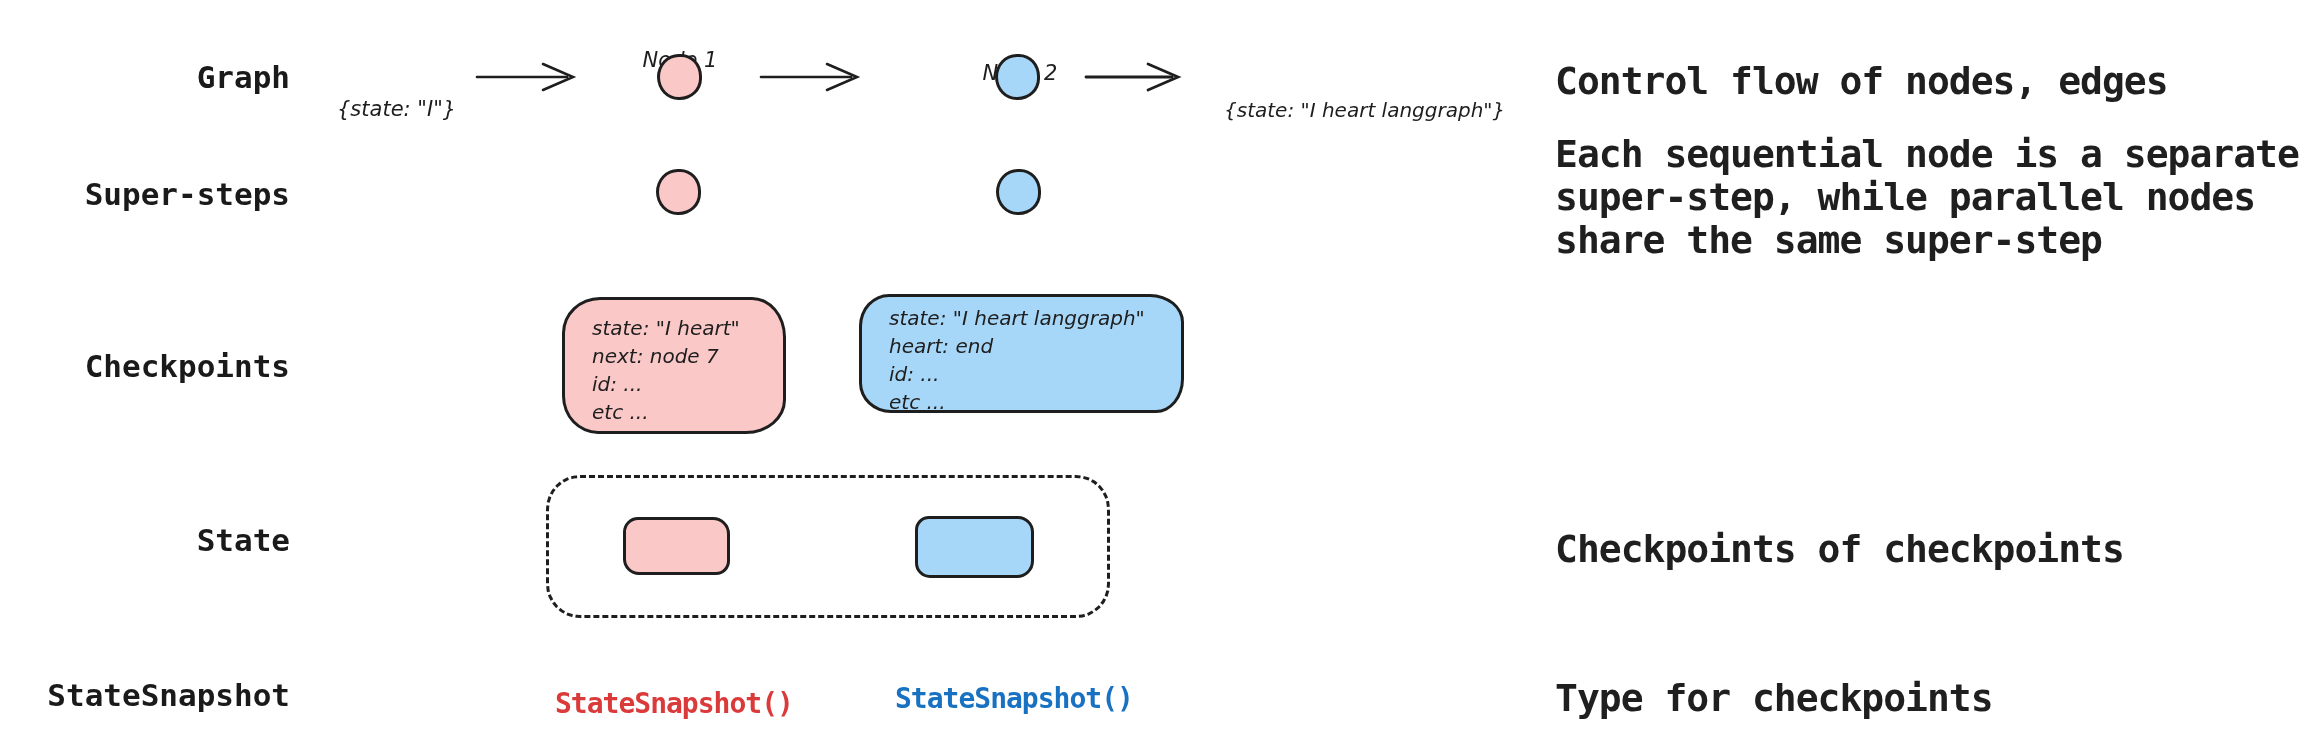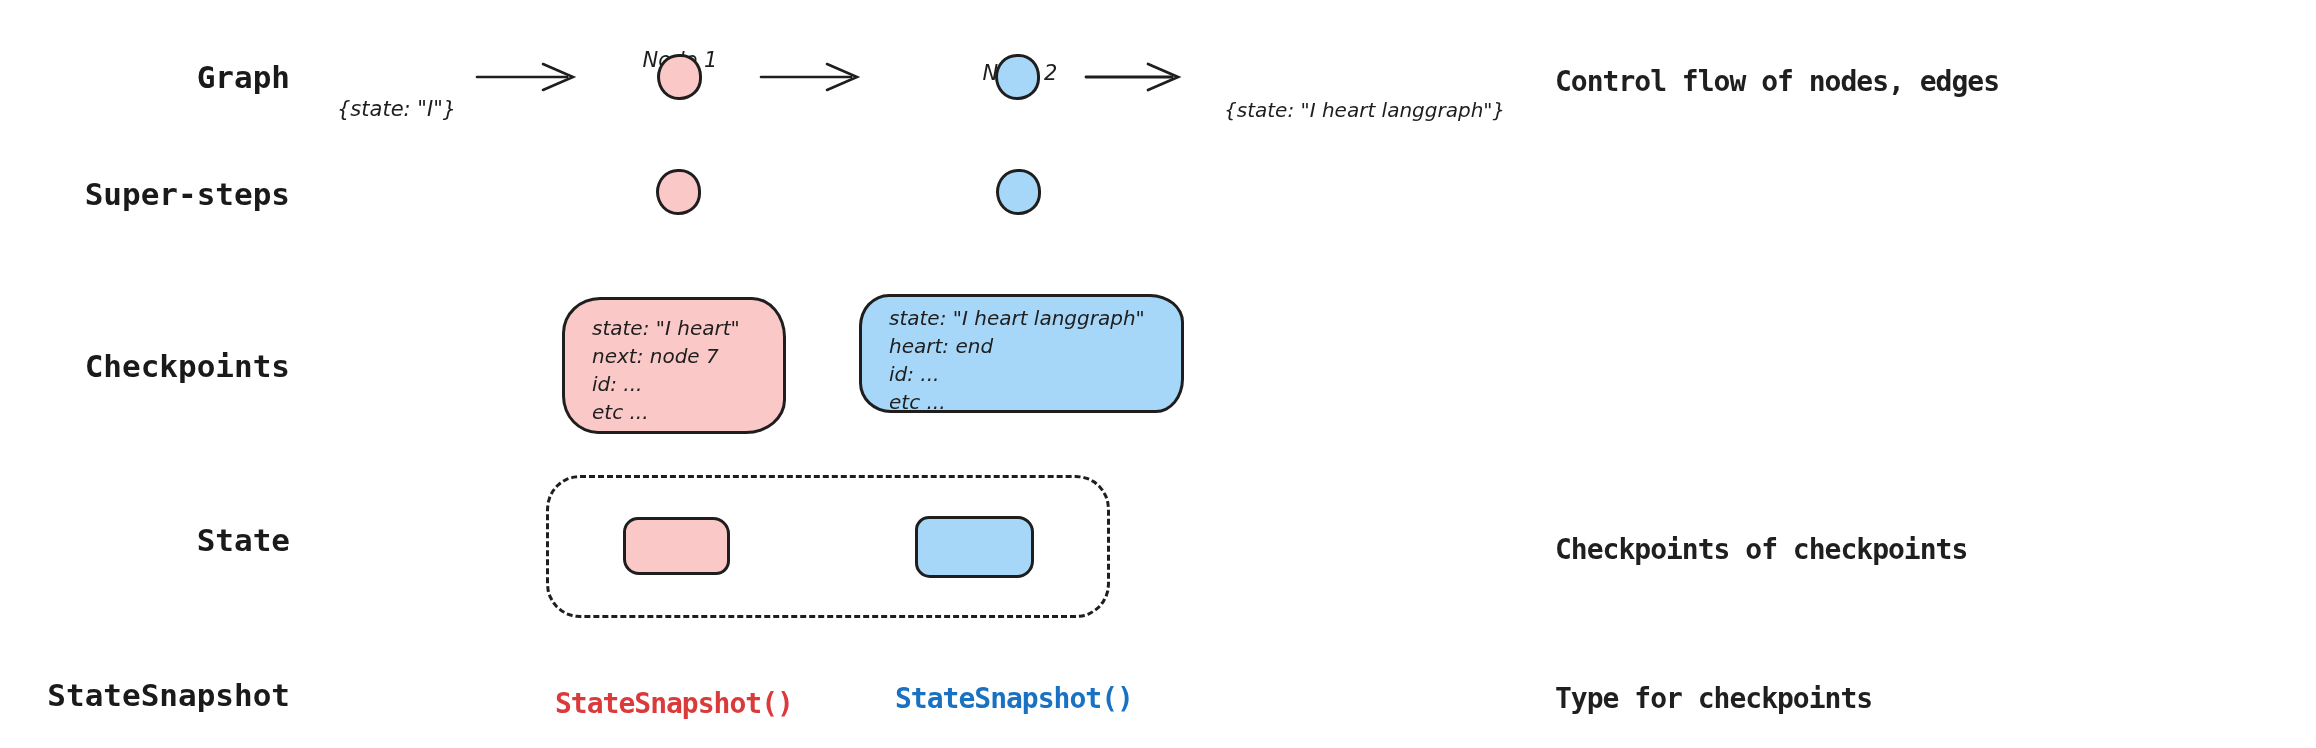--- a/index.html
+++ b/index.html
@@ -25,21 +25,21 @@
     font-size: 31px;
     line-height: 36px;
     white-space: nowrap;
     color: #1a1a1a;
   }
   .desc {
     position: absolute;
     left: 1555px;
     font-family: "DejaVu Sans Mono", "Liberation Mono", monospace;
     font-weight: 700;
-    font-size: 28px;
+    font-size: 38px;
     line-height: 43px;
     white-space: pre-line;
     color: #1f1f1f;
     letter-spacing: -1px;
   }
   .hand-text {
     position: absolute;
     font-size: 21px;
     font-weight: 500;
     white-space: nowrap;
@@ -142,20 +142,23 @@
 
   <div class="hand hand-text" style="left:1224px;top:57px;font-size:20px">{state: "I heart langgraph"}</div>
 
   <div class="desc" style="top:60px">Control flow of nodes, edges</div>
 
   <div class="row-label" style="top:176px">Super-steps</div>
 
   <div class="circle fill-pink" style="left:656px;top:169px"></div>
   <div class="circle fill-blue" style="left:996px;top:169px"></div>
 
+  <div class="desc" style="top:133px">Each sequential node is a separate
+super-step, while parallel nodes
+share the same super-step</div>
 
   <div class="row-label" style="top:348px">Checkpoints</div>
 
   <div class="cp-box cp-pink">
     <div>state: "I heart"</div>
     <div>next: node 7</div>
     <div>id: ...</div>
     <div>etc ...</div>
   </div>
 

